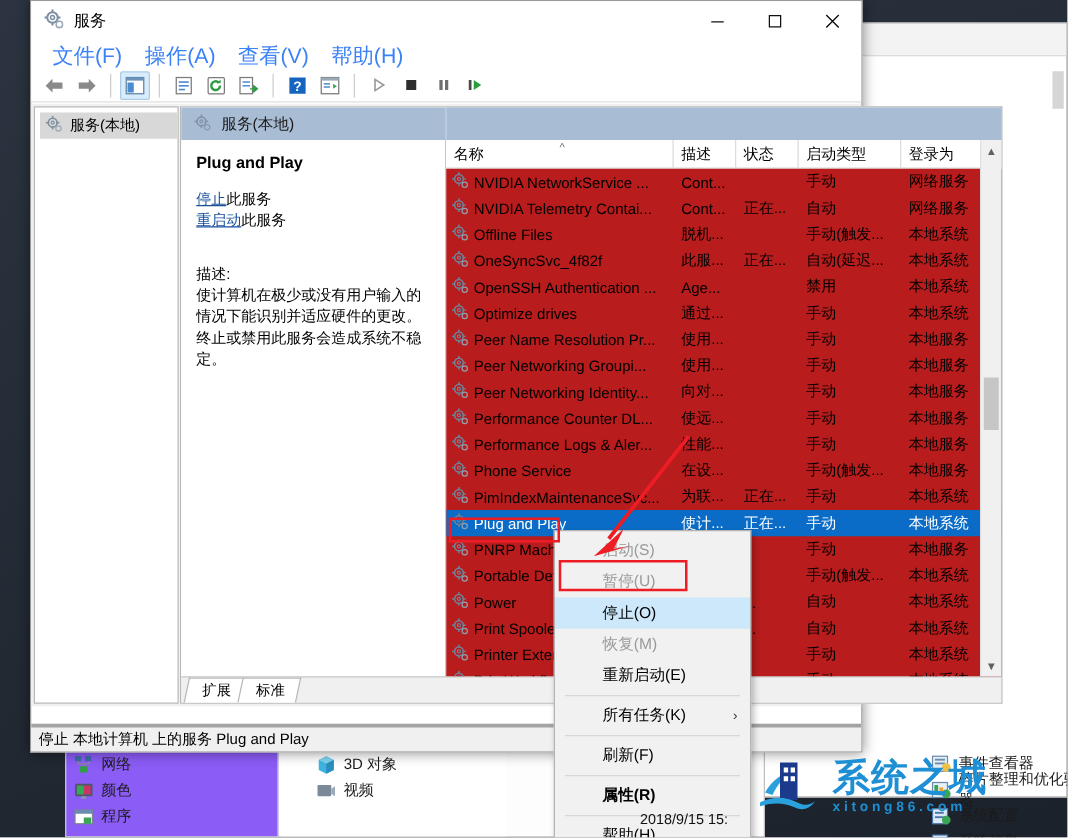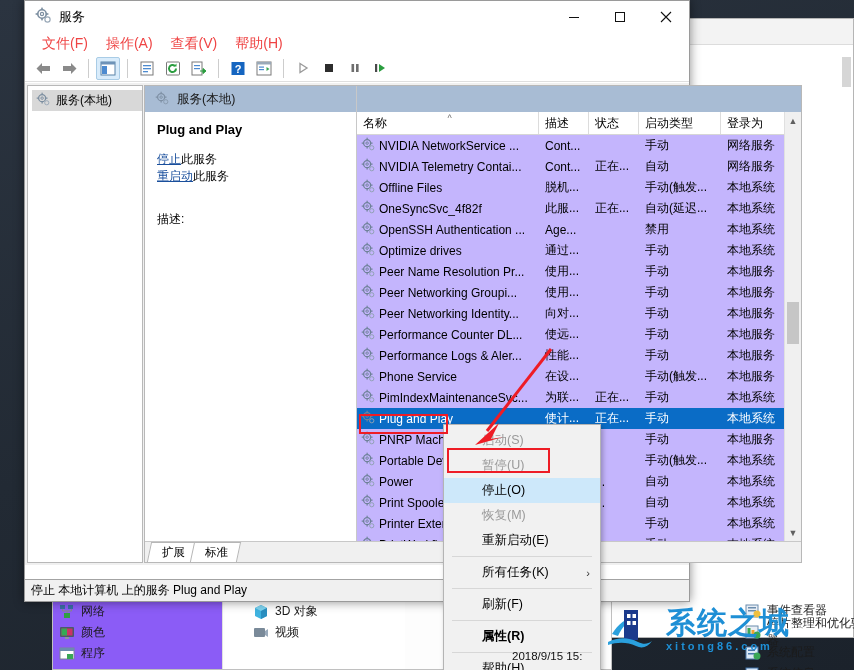--- a/index.html
+++ b/index.html
@@ -88,21 +88,21 @@
     margin-left: 8px; font-size: 13px; color: #000;
   }
   .wbtns { position: absolute; right: 0; top: 0; display: flex; height: 32px; }
   .wbtn {
     width: 46px; height: 32px; display: flex; align-items: center; justify-content: center;
     font-size: 13px; color: #1a1a1a;
   }
 
   .menubar {
     height: 22px; display: flex; align-items: center; padding-left: 8px;
-    font-size: 14px; color: #ef4444; background: #fff;
+    font-size: 17px; color: #3b82f6; background: #fff;
   }
   .menubar > div { padding: 2px 9px; }
 
   .toolbar {
     height: 27px; display: flex; align-items: center; gap: 2px;
     padding-left: 6px; background: #fff;
     border-bottom: 1px solid #dfdfdf;
   }
   .tb-sep { width: 1px; height: 19px; background: #cdcdcd; margin: 0 5px; }
   .tb-btn {
@@ -165,21 +165,21 @@
     position: absolute; left: 50%; top: 1px; font-size: 9px; color: #6a6a6a;
   }
   .c-name { width: 182px; }
   .c-desc { width: 50px; }
   .c-state { width: 50px; }
   .c-start { width: 82px; }
   .c-logon { width: 74px; }
   .c-tail  { flex: 1; border-right: none; }
 
   .rows {
-    flex: 1; overflow: hidden; position: relative; background: #c4b5fd;
+    flex: 1; overflow: hidden; position: relative; background: #b91c1c;
   }
   .row {
     display: flex; height: 21px; align-items: center; font-size: 12px; color: #000;
     white-space: nowrap;
   }
   .row.selected { background: #0a6cc6; color: #fff; }
   .cell { padding-left: 6px; overflow: hidden; }
   .cell.n { width: 182px; display: flex; align-items: center; gap: 4px; padding-left: 4px; }
   .cell.d { width: 50px; }
   .cell.s { width: 50px; }
@@ -207,21 +207,21 @@
   }
   .tab {
     font-size: 11.5px; padding: 2px 10px 2px 12px; color: #000;
     background: #fff; border: 1px solid #b6b6b6; border-bottom: none;
     transform: skewX(-12deg); margin-right: -4px;
   }
   .tab span { display: inline-block; transform: skewX(12deg); }
 
   .statusbar {
     position: absolute; left: 0; right: 0; bottom: 0; height: 22px;
-    background: #f0f0f0; border-top: 1px solid #a3a3a3;
+    background: #f0f0f0; border-top: 3px solid #a3a3a3;
     display: flex; align-items: center; padding-left: 6px;
     font-size: 12px; color: #000;
   }
 
   
   .ctxmenu {
     position: absolute; left: 443px; top: 424px; width: 158px;
     background: #f1f1f1; border: 1px solid #b4b4b4;
     padding: 3px 0; z-index: 40;
     box-shadow: 2px 2px 5px rgba(0,0,0,.25);
@@ -564,20 +564,21 @@
             </div>
             <div class="detail-body">
               <div class="svc-title">Plug and Play</div>
               <div class="svc-link">
                 <a href="#">停止</a><span>此服务</span>
               </div>
               <div class="svc-link">
                 <a href="#">重启动</a><span>此服务</span>
               </div>
               <div class="desc-label">描述:</div>
+              <div class="desc-text">使计算机在极少或没有用户输入的情况下能识别并适应硬件的更改。终止或禁用此服务会造成系统不稳定。</div>
             </div>
           </div>
 
           <div class="list-pane">
             <div class="list-head-band"></div>
 
             <div class="cols">
               <div class="col c-name">
                 <span>名称</span>
                 <span class="sortmark">^</span>

